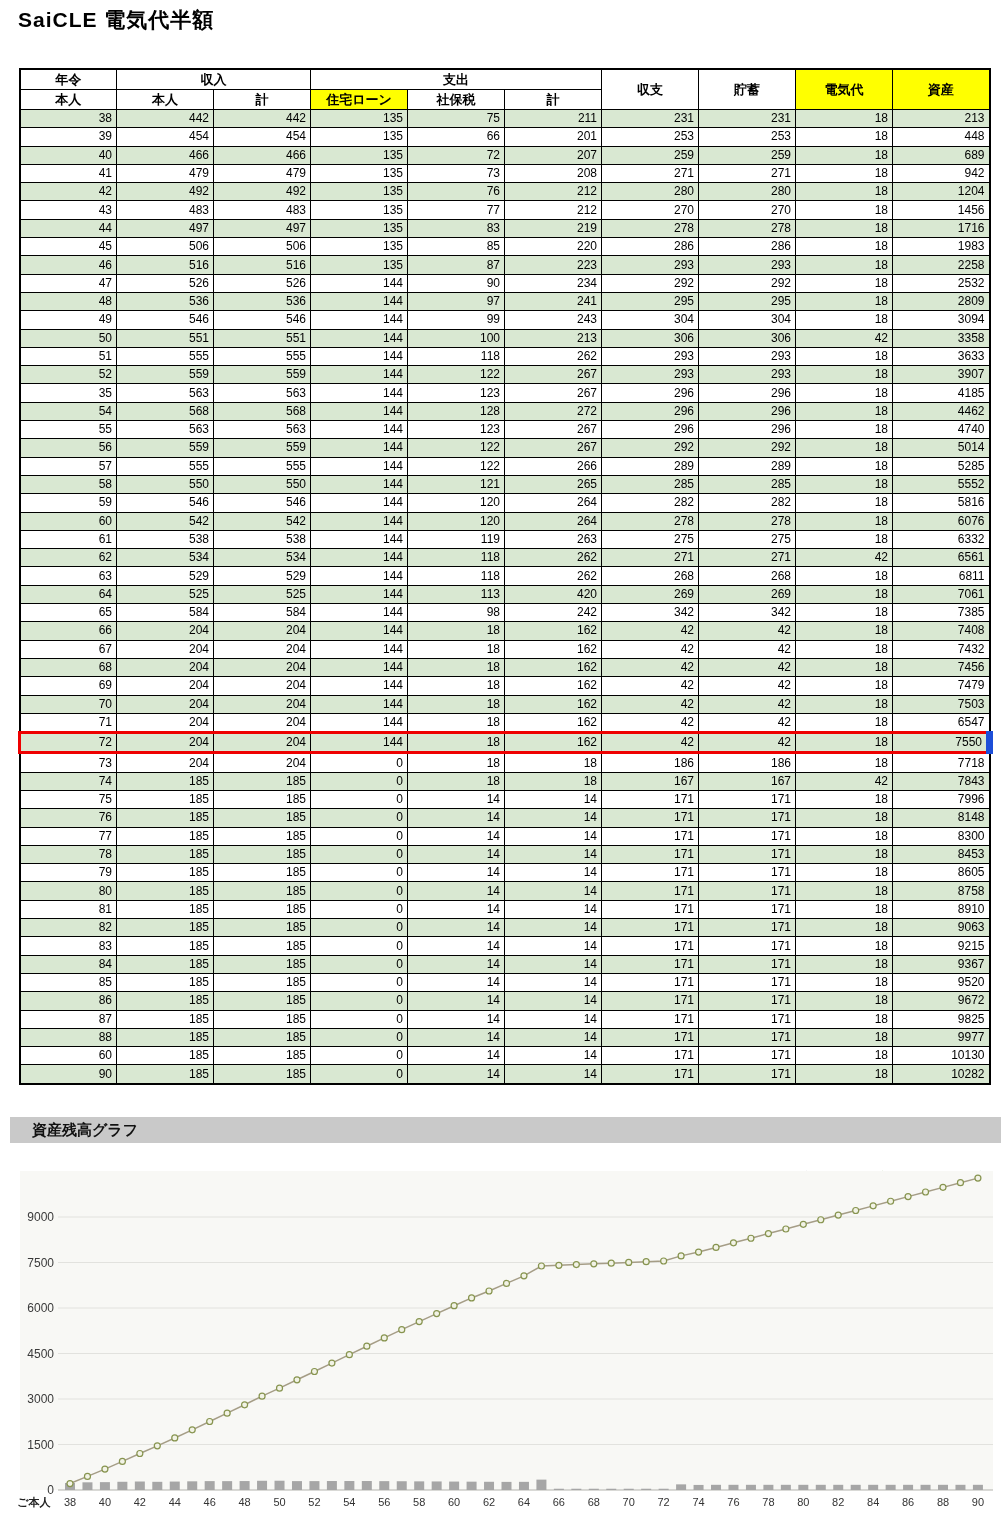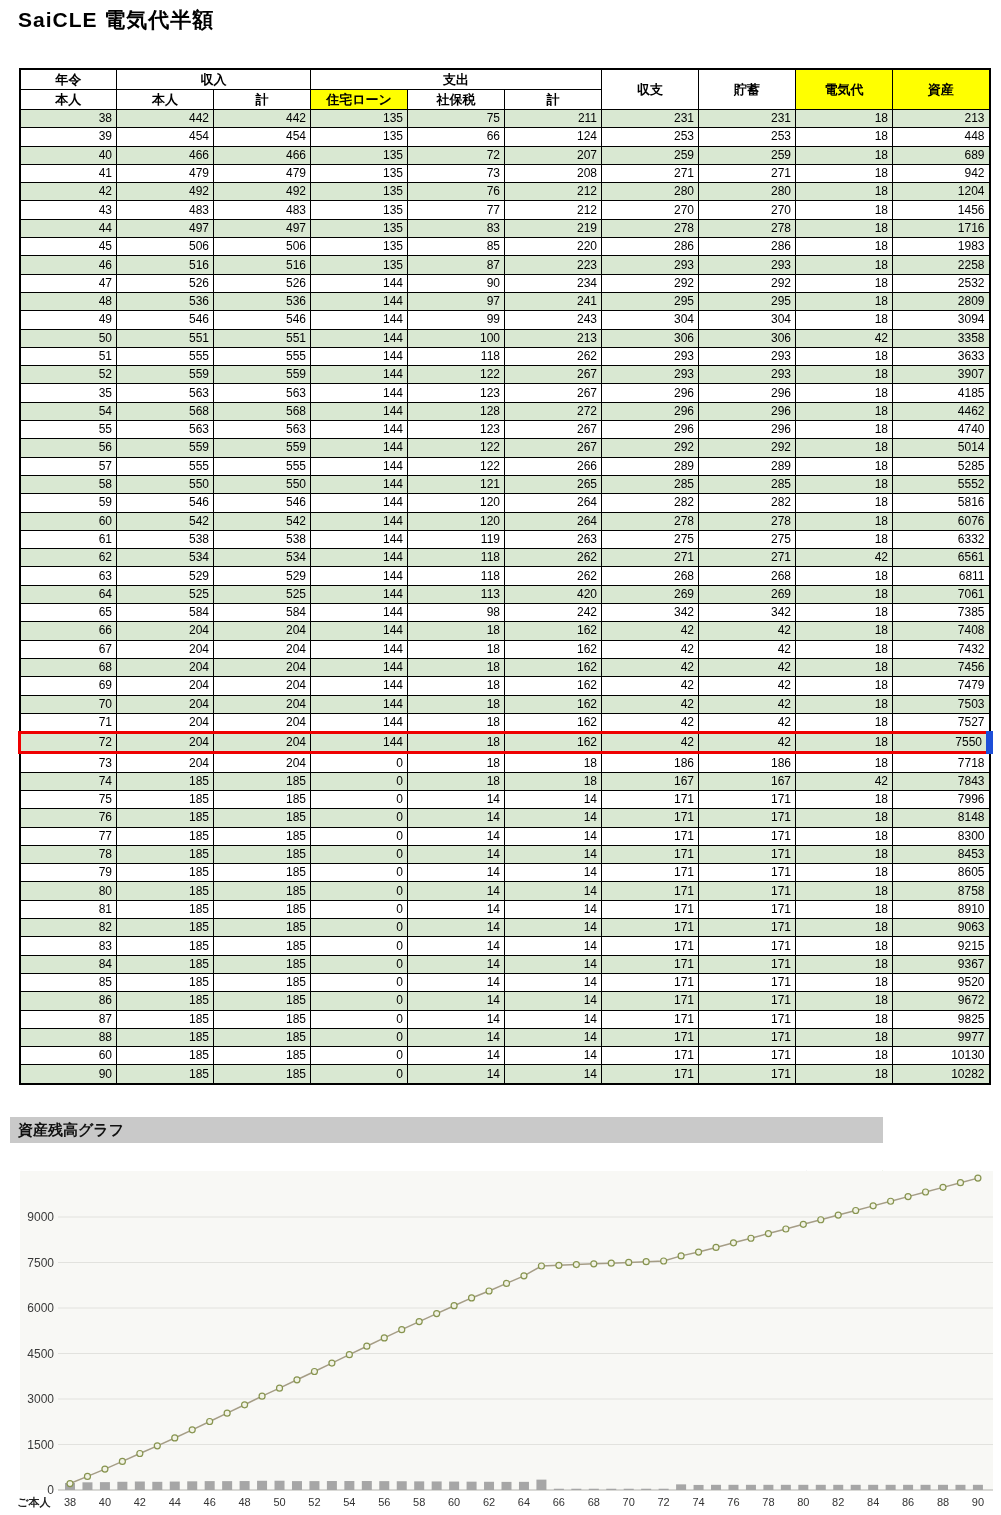--- a/index.html
+++ b/index.html
@@ -16,22 +16,22 @@
                     text-align:center;height:19px;padding:0 2px;}
   table.cashflow th.yellow{background:#ffff00;}
   table.cashflow td{border:1px solid #000;font-size:12px;text-align:right;
                     padding:0 4px;height:17.3px;line-height:17px;white-space:nowrap;overflow:hidden;}
   table.cashflow tr.green td{background:#d9e8d2;}
   table.cashflow tr.highlight td{border-top:3px solid #ee0000;border-bottom:3px solid #ee0000;}
   table.cashflow tr.highlight td:first-child{border-left:3px solid #ee0000;}
   table.cashflow tr.highlight td:last-child{border-right:7px solid #1d4ed8;}
 
   
-  .chart-header{position:absolute;left:10px;top:1117px;width:873px;height:26px;background:#c9c9c9;
-                box-sizing:border-box;padding-left:8px;line-height:26px;font-size:15px;font-weight:bold;color:#111;}
+  .chart-header{position:absolute;left:10px;top:1117px;width:991px;height:26px;background:#c9c9c9;
+                box-sizing:border-box;padding-left:22px;line-height:26px;font-size:15px;font-weight:bold;color:#111;}
   .legend{position:absolute;top:1147px;left:0;width:988px;display:flex;justify-content:flex-end;
           align-items:center;gap:30px;font-size:14.5px;margin-top:22px;}
   .leg-item{display:flex;align-items:center;gap:4px;}
   .leg-swatch{display:inline-block;width:13px;height:13px;}
   .chart-svg{position:absolute;left:0;top:1165px;}
   .ytick{font:12px "Liberation Sans","DejaVu Sans",sans-serif;fill:#3a3a3a;}
   .xtick{font:11px "Liberation Sans","DejaVu Sans",sans-serif;fill:#333;}
   .xlabel{font:bold 11px "Liberation Sans","DejaVu Sans",sans-serif;fill:#222;}
 </style>
 </head>
@@ -85,21 +85,21 @@
           <td>231</td>
           <td>18</td>
           <td>213</td>
         </tr>
         <tr>
           <td>39</td>
           <td>454</td>
           <td>454</td>
           <td>135</td>
           <td>66</td>
-          <td>124</td>
+          <td>201</td>
           <td>253</td>
           <td>253</td>
           <td>18</td>
           <td>448</td>
         </tr>
         <tr class="green">
           <td>40</td>
           <td>466</td>
           <td>466</td>
           <td>135</td>
@@ -473,21 +473,21 @@
         <tr>
           <td>71</td>
           <td>204</td>
           <td>204</td>
           <td>144</td>
           <td>18</td>
           <td>162</td>
           <td>42</td>
           <td>42</td>
           <td>18</td>
-          <td>7527</td>
+          <td>6547</td>
         </tr>
         <tr class="green highlight">
           <td>72</td>
           <td>204</td>
           <td>204</td>
           <td>144</td>
           <td>18</td>
           <td>162</td>
           <td>42</td>
           <td>42</td>

